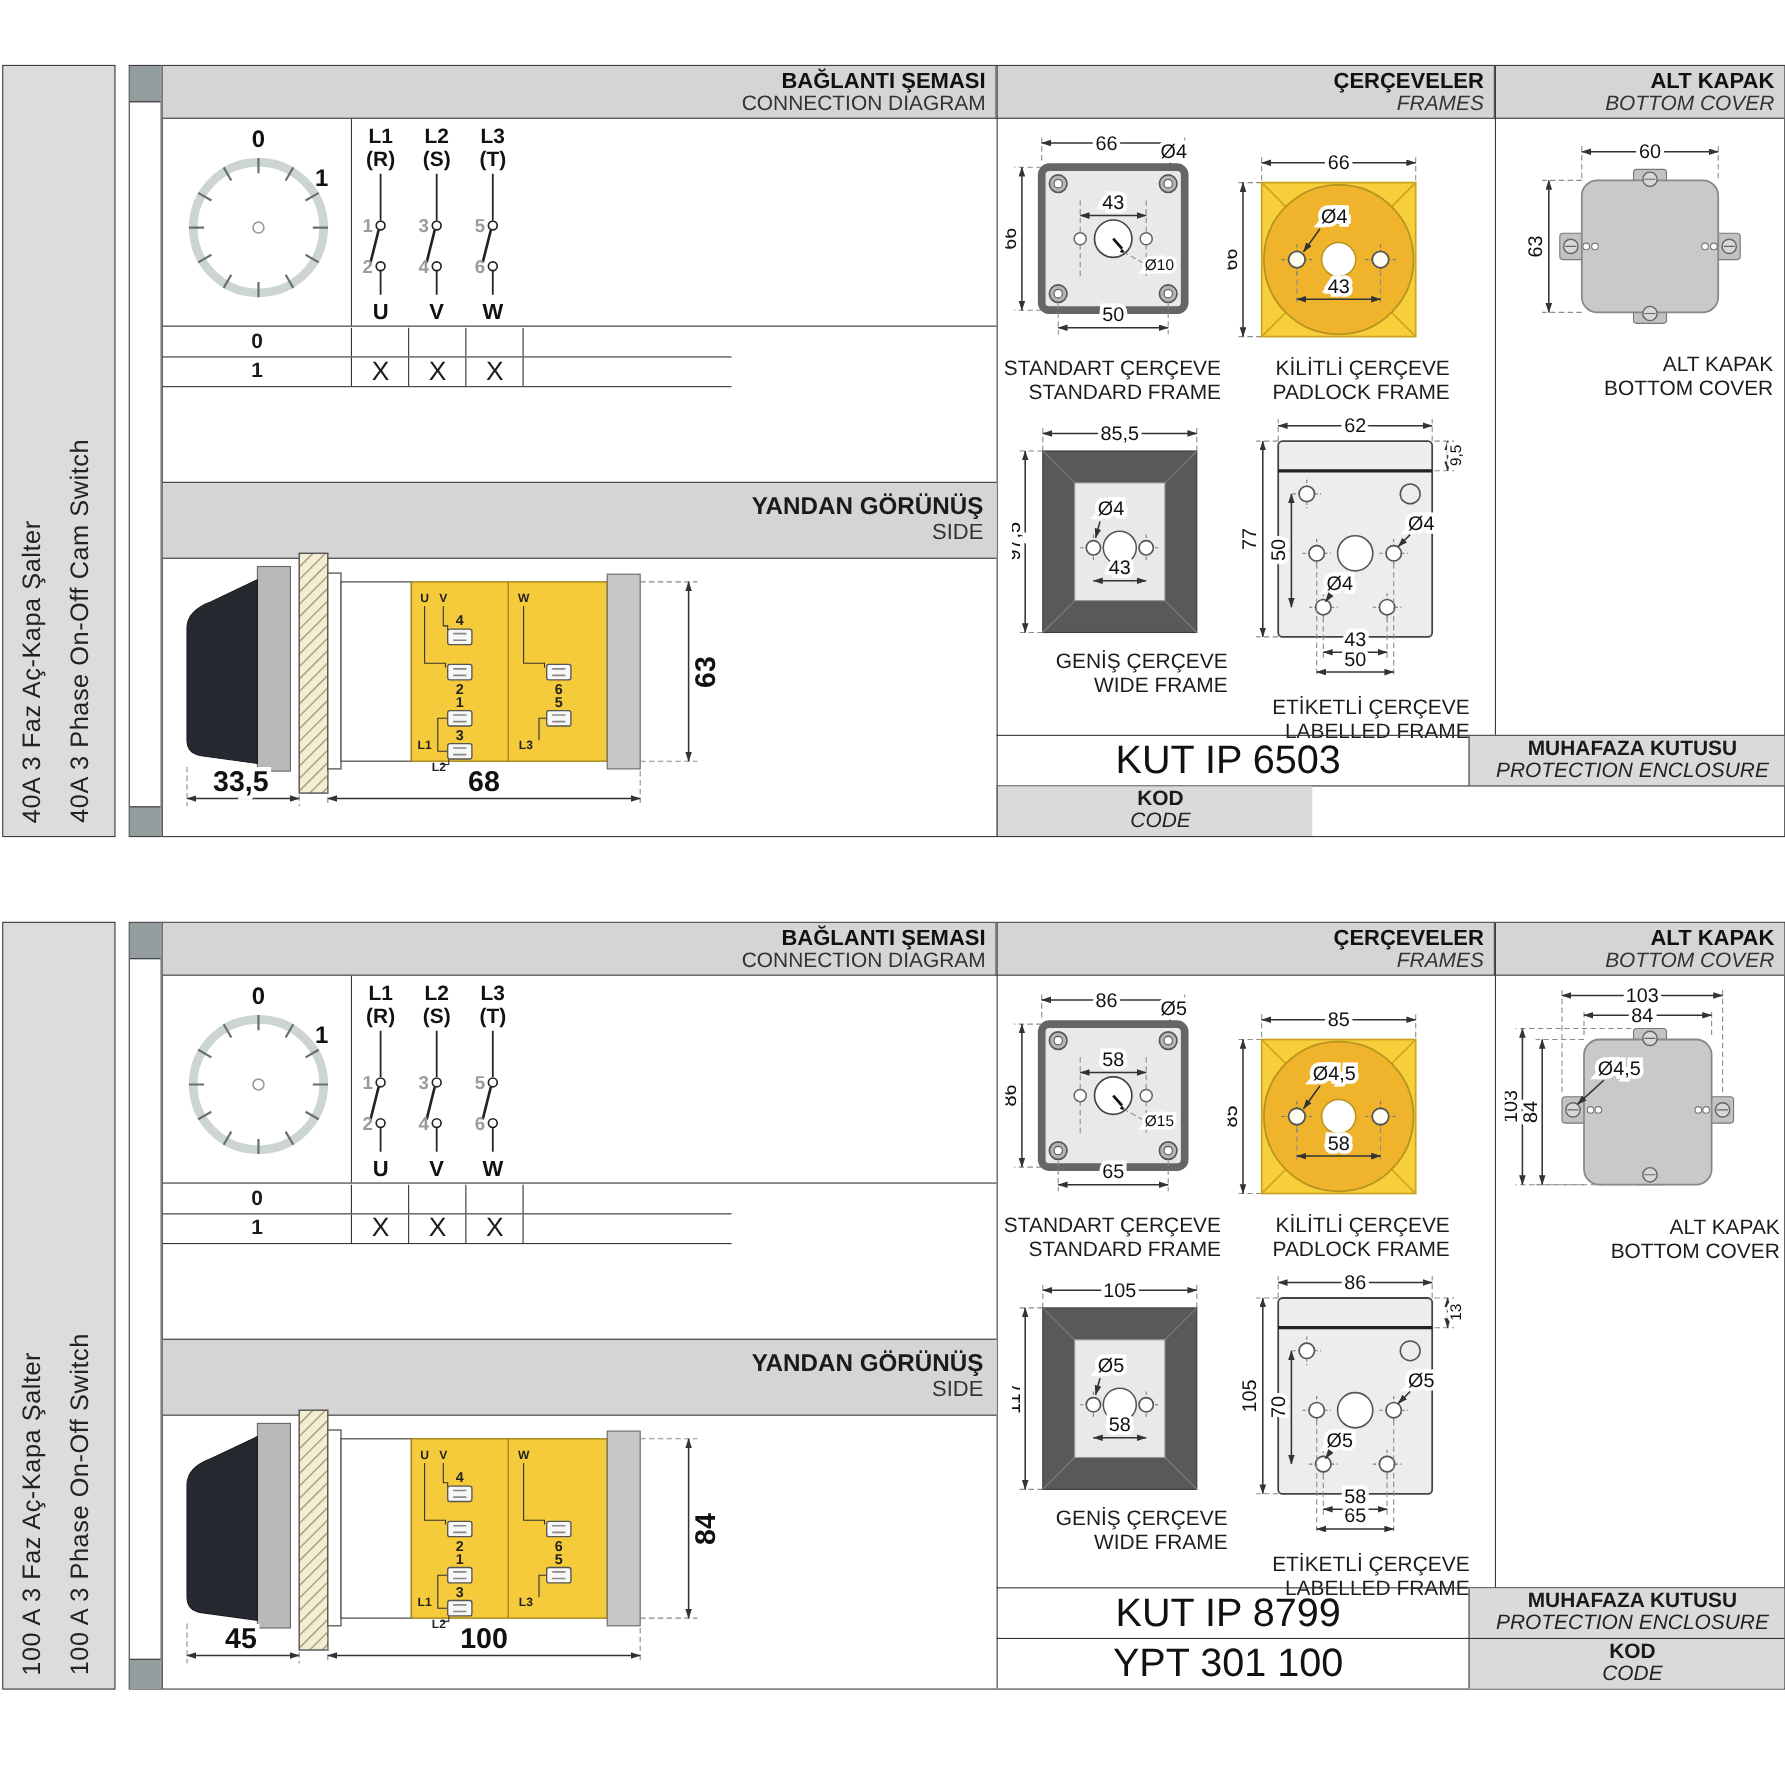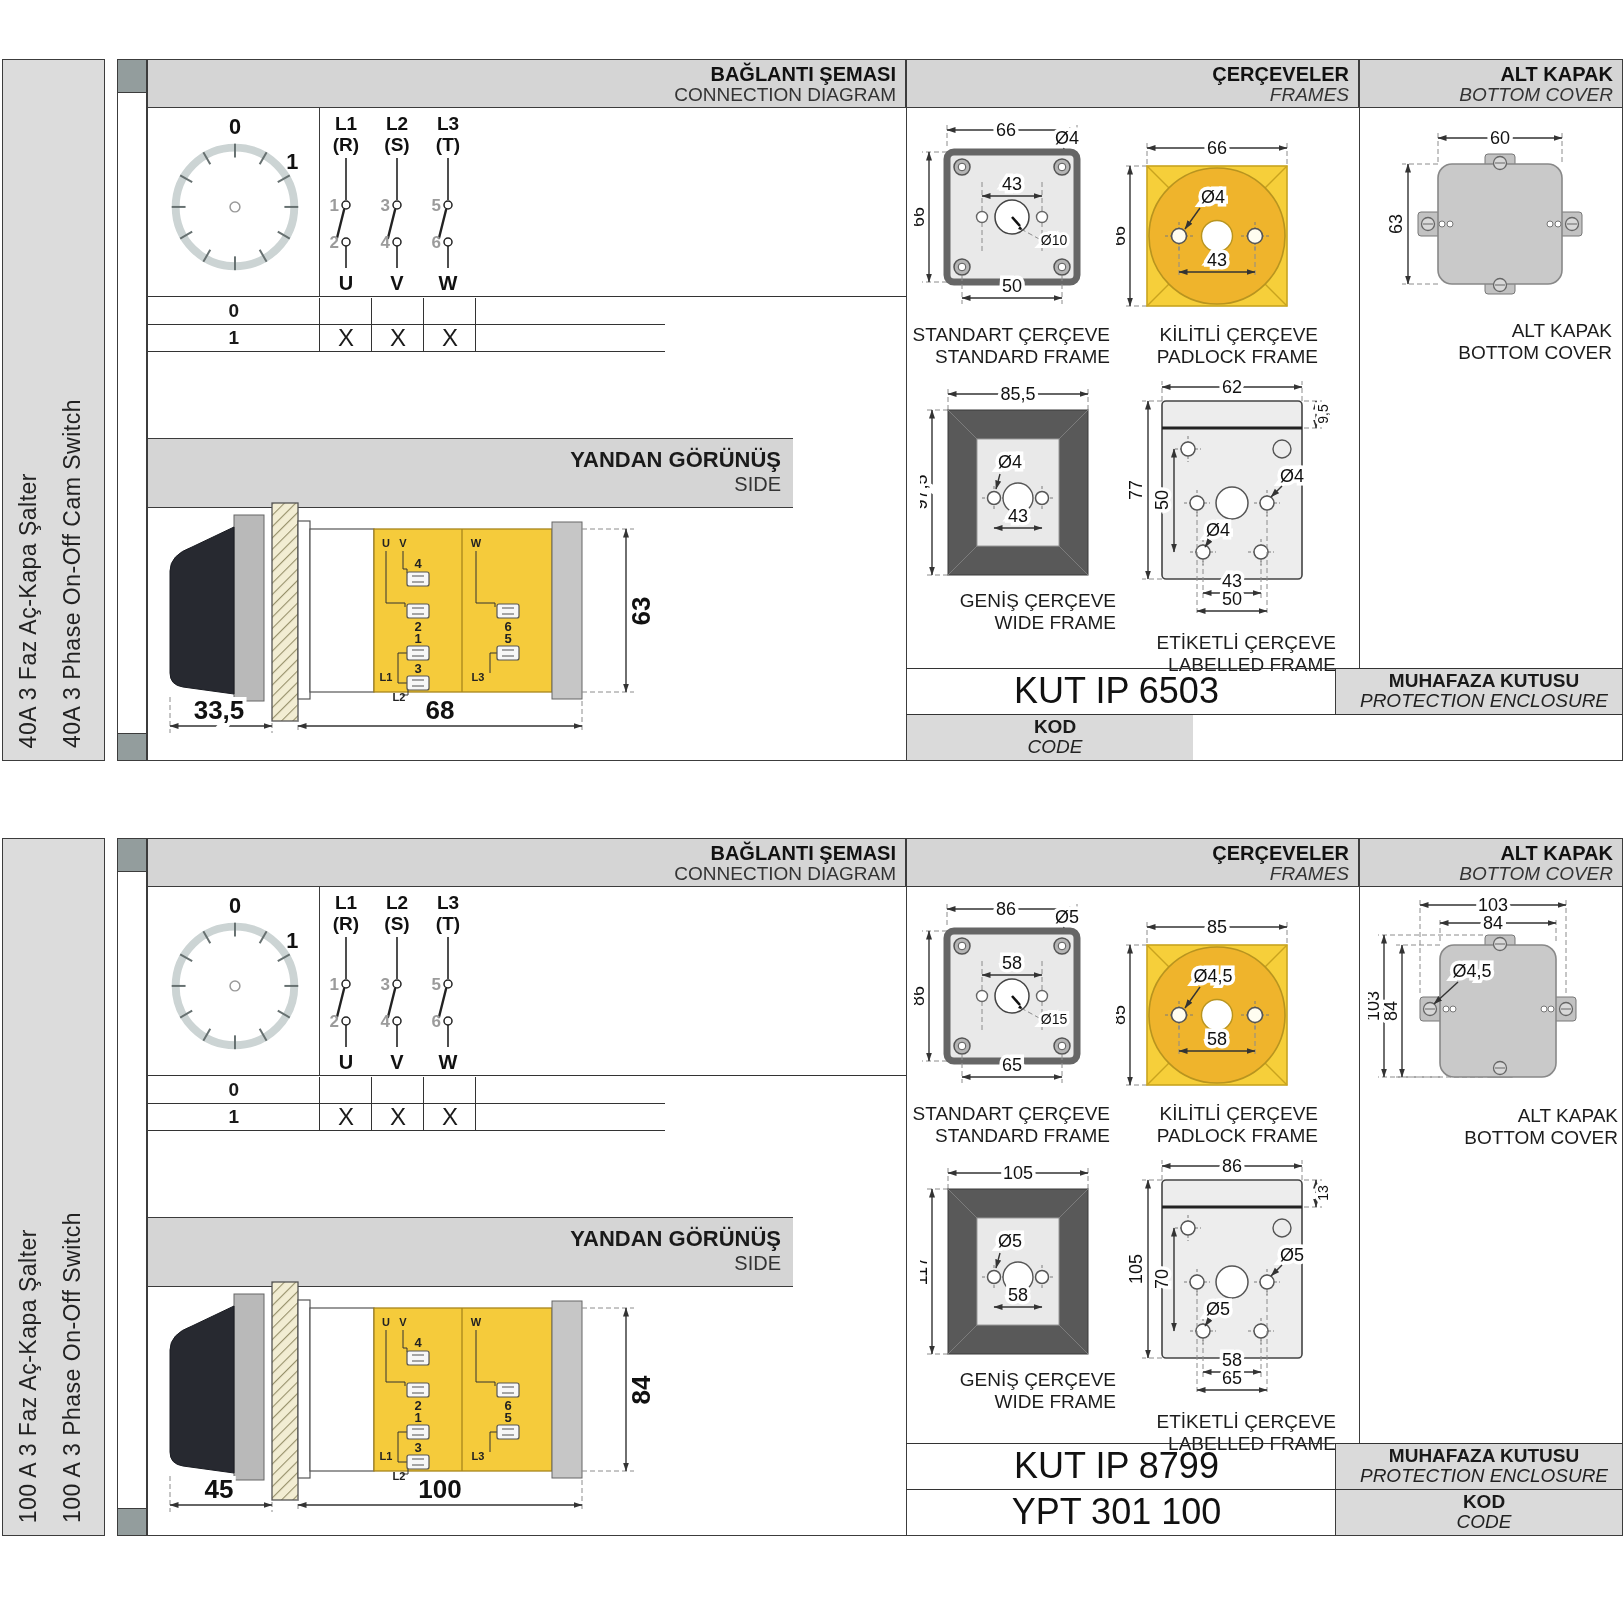--- a/index.html
+++ b/index.html
@@ -32,21 +32,21 @@
   .dialbox{position:absolute;left:0;top:48px;width:172px;height:188px;border-right:1.6px solid #3c3c3c;box-sizing:border-box}
   .swbox{position:absolute;left:172px;top:48px;width:420px;height:188px}
   .hline{position:absolute;left:0;top:236px;width:758px;height:0;border-top:1.6px solid #333}
   .ctable{position:absolute;left:0;top:237.6px;width:517px;border-bottom:1.6px solid #333;box-sizing:border-box}
   .ctr{display:flex;height:26px}
   .ctr + .ctr{border-top:1.6px solid #333}
   .c{border-right:1.6px solid #333;display:flex;align-items:center;justify-content:center;box-sizing:border-box}
   .c.lab{width:172.4px;font-weight:bold;font-size:19px}
   .c.m{width:52px;font-size:24px;font-weight:400}
   .c.tre{flex:1;border-right:none}
-  .sideband{position:absolute;left:0;top:378px;width:645px;height:70px;background:#d5d5d5;
+  .sideband{position:absolute;left:0;top:378px;width:758px;height:70px;background:#d5d5d5;
             border-top:1.6px solid #3c3c3c;border-bottom:1.6px solid #3c3c3c;box-sizing:border-box;
             text-align:right;padding:8px 12px 0 0}
   .sideband .l1{font-weight:bold;font-size:22px;line-height:26px}
   .sideband .l2{font-size:20px;line-height:22px;color:#333}
   .sideview{position:absolute;left:8px;top:435px}
   .fr{position:absolute;text-align:right}
   .fr .cap{font-weight:normal;font-size:19px;line-height:21.5px;color:#1c1c1c;margin-top:4px}
   .fr-std{left:764px;top:56px;width:198px}
   .fr-pad{left:966px;top:56px;width:204px}
   .fr-wide{left:772px;top:320px;width:196px}

